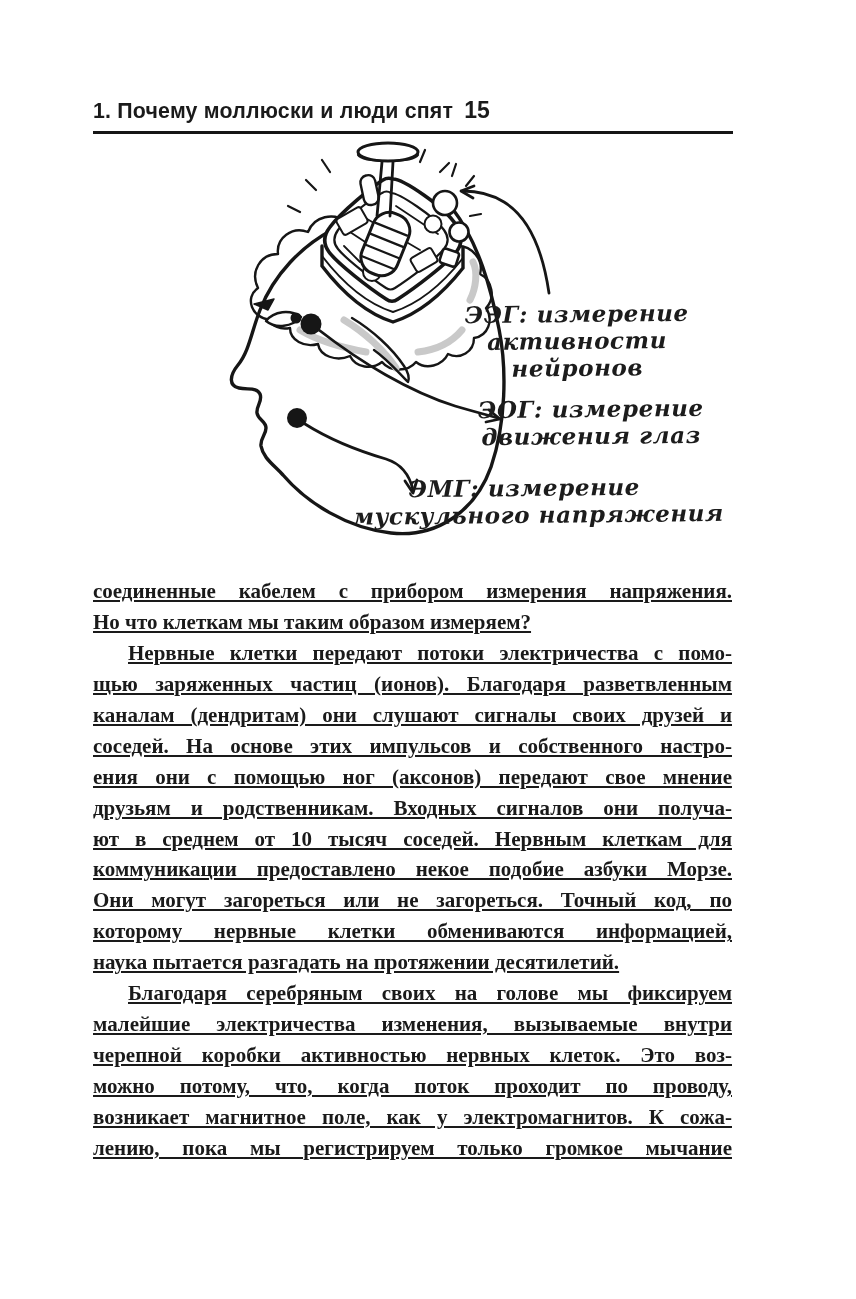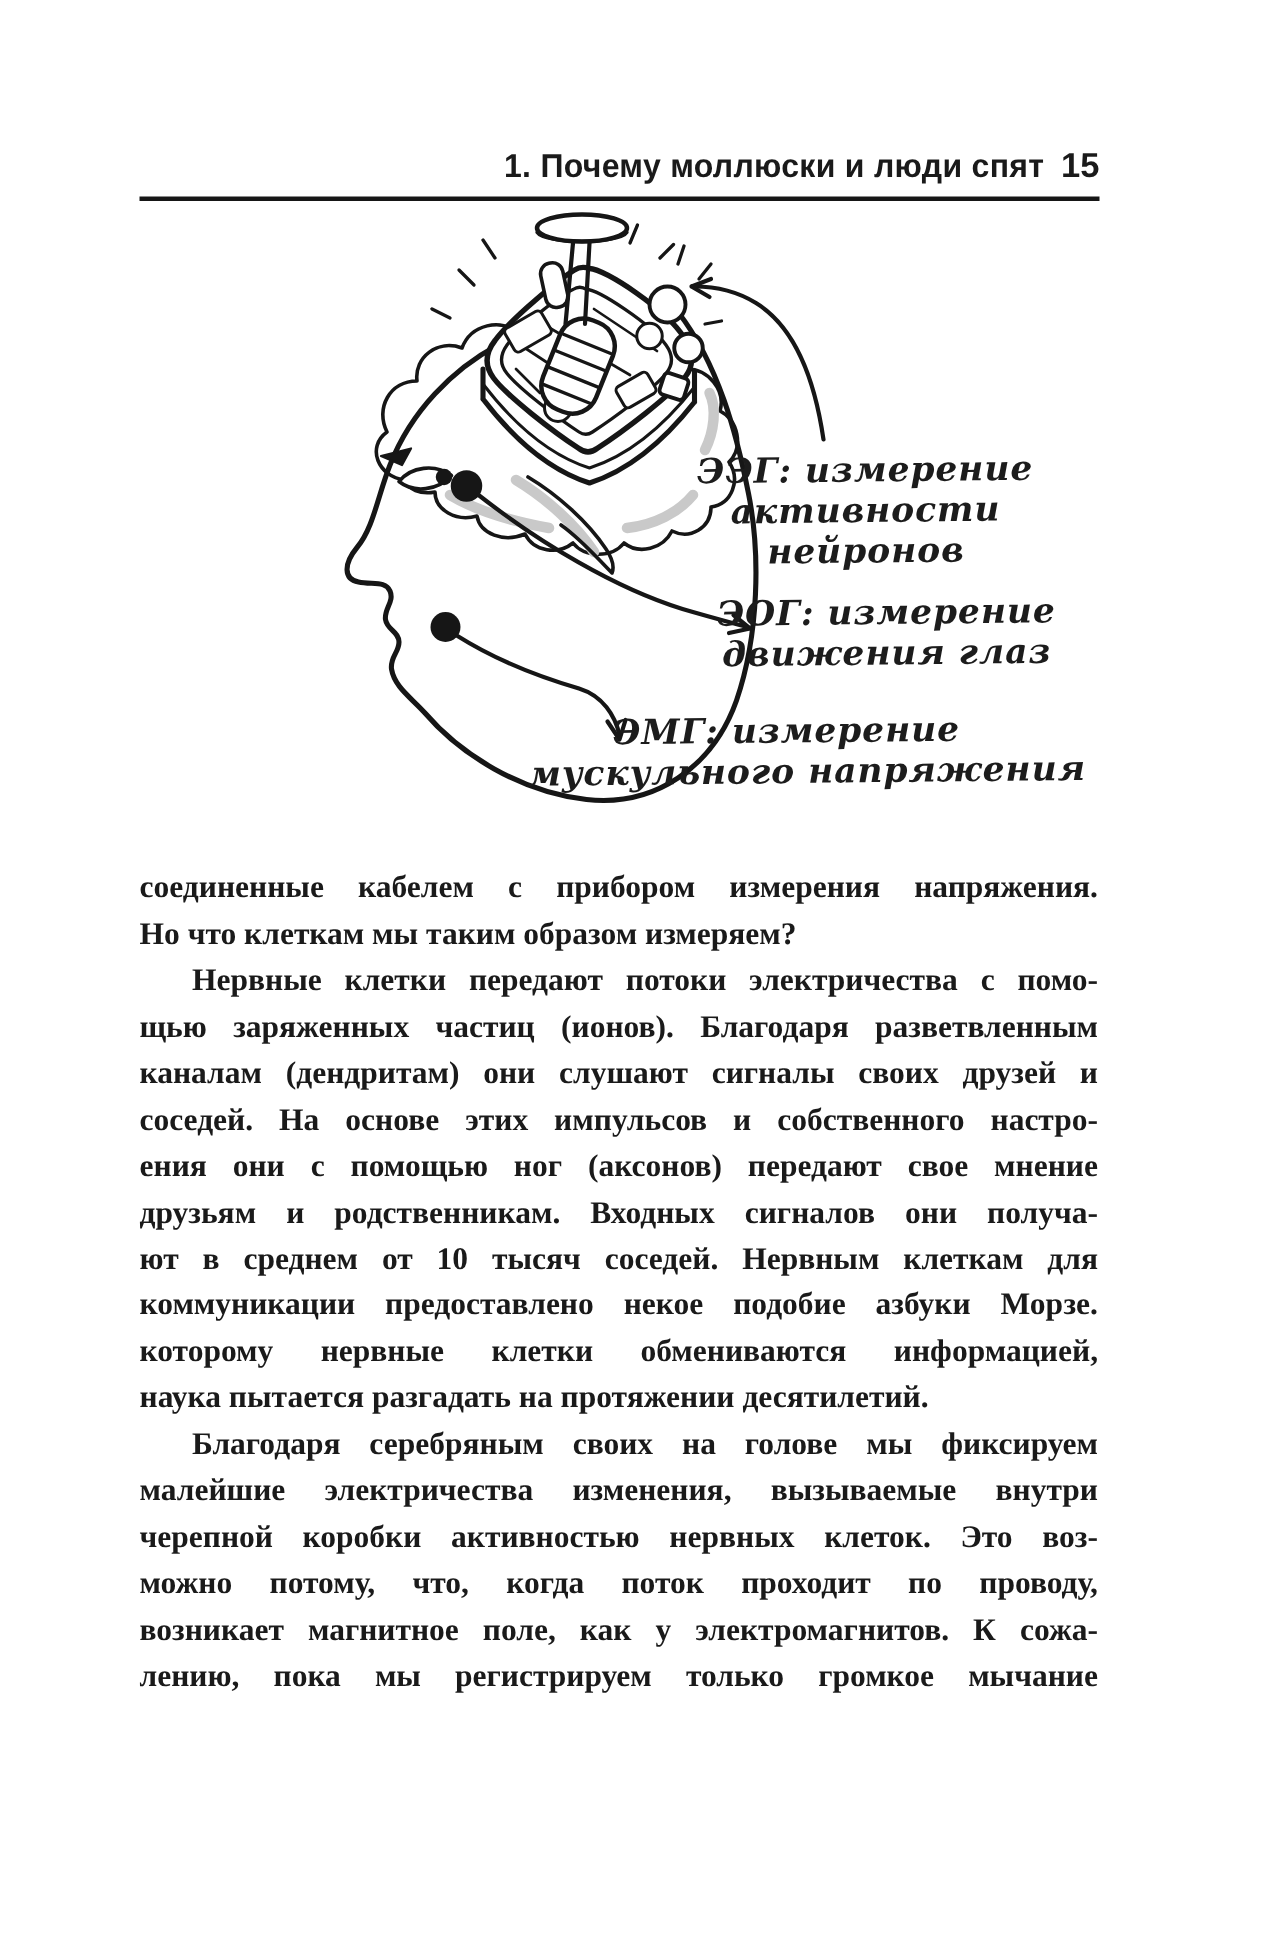--- a/index.html
+++ b/index.html
@@ -13,21 +13,21 @@
     width:856px;height:1299px;
     margin:0 auto;
     background:var(--paper);
     overflow:hidden;
     font-family:"Liberation Serif",serif;
     color:var(--ink);
   }
   
   .header{
     position:absolute;left:93px;top:97px;width:640px;
-    display:flex;justify-content:flex-end;align-items:baseline;
+    display:flex;justify-content:flex-start;align-items:baseline;
     border-bottom:3px solid #161616;
     padding-bottom:7px;
   }
   .htitle{
     font-family:"Liberation Sans",sans-serif;
     font-weight:700;font-size:22px;letter-spacing:.2px;
     transform:scaleX(.97);transform-origin:left;
     white-space:nowrap;
   }
   .hpage{
@@ -45,21 +45,21 @@
   }
   .label-eeg{left:462px;top:300px;width:230px;transform:rotate(-.6deg);}
   .label-eog{left:478px;top:395px;width:226px;transform:rotate(-.6deg);}
   .label-emg{left:352px;top:474px;width:345px;transform:rotate(-.6deg);}
   
   .body-text{
     position:absolute;left:93px;top:576px;width:639px;
     font-family:"Liberation Serif",serif;font-weight:700;
     font-size:21px;
   }
-  .bline{line-height:30.95px;height:30.95px;overflow:visible;}
+  .bline{line-height:30.95px;height:30.95px;overflow:visible;text-decoration:underline;}
   .just{text-align:justify;text-align-last:justify;text-justify:inter-word;}
   .ind{text-indent:35px;}
 </style>
 </head>
 <body>
 
 <div class="page">
 
   <div class="header">
     <span class="htitle">1. Почему моллюски и люди спят</span>
@@ -220,20 +220,21 @@
       <div class="bline just">соединенные кабелем с прибором измерения напряжения.</div>
       <div class="bline">Но что клеткам мы таким образом измеряем?</div>
       <div class="bline just ind">Нервные клетки передают потоки электричества с помо-</div>
       <div class="bline just">щью заряженных частиц (ионов). Благодаря разветвленным</div>
       <div class="bline just">каналам (дендритам) они слушают сигналы своих друзей и</div>
       <div class="bline just">соседей. На основе этих импульсов и собственного настро-</div>
       <div class="bline just">ения они с помощью ног (аксонов) передают свое мнение</div>
       <div class="bline just">друзьям и родственникам. Входных сигналов они получа-</div>
       <div class="bline just">ют в среднем от 10 тысяч соседей. Нервным клеткам для</div>
       <div class="bline just">коммуникации предоставлено некое подобие азбуки Морзе.</div>
+      <div class="bline just">Они могут загореться или не загореться. Точный код, по</div>
       <div class="bline just">которому нервные клетки обмениваются информацией,</div>
       <div class="bline">наука пытается разгадать на протяжении десятилетий.</div>
       <div class="bline just ind">Благодаря серебряным своих на голове мы фиксируем</div>
       <div class="bline just">малейшие электричества изменения, вызываемые внутри</div>
       <div class="bline just">черепной коробки активностью нервных клеток. Это воз-</div>
       <div class="bline just">можно потому, что, когда поток проходит по проводу,</div>
       <div class="bline just">возникает магнитное поле, как у электромагнитов. К сожа-</div>
       <div class="bline just">лению, пока мы регистрируем только громкое мычание</div>
     </div>
 

